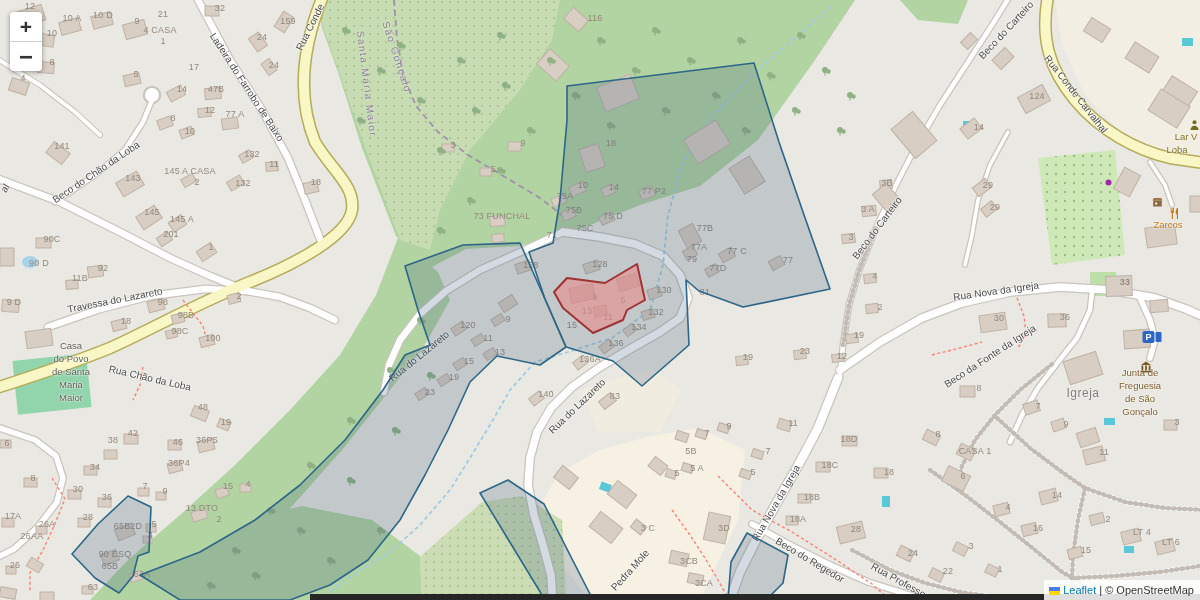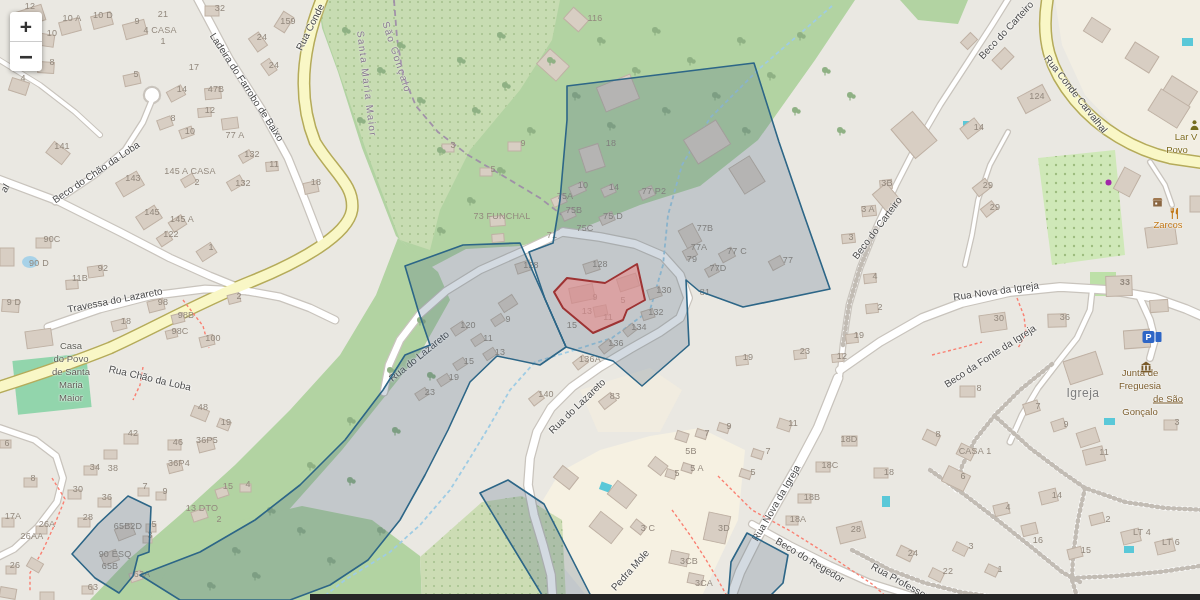--- a/index.html
+++ b/index.html
@@ -580,31 +580,31 @@
       <div class="hn" style="left: 182px; top: 89px;">14</div>
       <div class="hn" style="left: 173px; top: 118px;">8</div>
       <div class="hn" style="left: 190px; top: 131px;">10</div>
       <div class="hn" style="left: 62px; top: 146px;">141</div>
       <div class="hn" style="left: 220px; top: 8px;">32</div>
       <div class="hn" style="left: 288px; top: 21px;">159</div>
       <div class="hn" style="left: 262px; top: 37px;">24</div>
       <div class="hn" style="left: 274px; top: 65px;">24</div>
       <div class="hn" style="left: 216px; top: 89px;">47B</div>
       <div class="hn" style="left: 210px; top: 110px;">12</div>
-      <div class="hn" style="left: 235px; top: 135px; text-align: right;">77 A</div>
+      <div class="hn" style="left: 235px; top: 114px; text-align: right;">77 A</div>
       <div class="hn" style="left: 252px; top: 154px;">132</div>
       <div class="hn" style="left: 274px; top: 164px;">11</div>
       <div class="hn" style="left: 190px; top: 171px;">145 A CASA</div>
       <div class="hn" style="left: 197px; top: 182px;">2</div>
       <div class="hn" style="left: 243px; top: 183px;">132</div>
       <div class="hn" style="left: 316px; top: 182px;">18</div>
       <div class="hn" style="left: 133px; top: 178px;">143</div>
       <div class="hn" style="left: 152px; top: 212px;">145</div>
       <div class="hn" style="left: 182px; top: 219px;">145 A</div>
-      <div class="hn" style="left: 171px; top: 234px;">122</div>
+      <div class="hn" style="left: 171px; top: 234px;">201</div>
       <div class="hn" style="left: 211px; top: 247px;">1</div>
       <div class="hn" style="left: 52px; top: 239px;">90C</div>
       <div class="hn" style="left: 39px; top: 263px;">90 D</div>
       <div class="hn" style="left: 103px; top: 268px;">92</div>
       <div class="hn" style="left: 80px; top: 278px;">11B</div>
       <div class="hn" style="left: 14px; top: 302px;">9 D</div>
       <div class="hn" style="left: 163px; top: 302px;">98</div>
       <div class="hn" style="left: 126px; top: 321px;">18</div>
       <div class="hn" style="left: 186px; top: 315px;">98B</div>
       <div class="hn" style="left: 180px; top: 331px;">98C</div>
@@ -670,21 +670,21 @@
       <div class="hn" style="left: 1065px; top: 317px;">36</div>
       <div class="hn" style="left: 979px; top: 388px;">8</div>
       <div class="hn" style="left: 1038px; top: 406px;">7</div>
       <div class="hn" style="left: 1066px; top: 424px;">9</div>
       <div class="hn" style="left: 1177px; top: 422px;">3</div>
       <div class="hn" style="left: 203px; top: 407px;">48</div>
       <div class="hn" style="left: 226px; top: 422px;">19</div>
       <div class="hn" style="left: 133px; top: 433px;">42</div>
       <div class="hn" style="left: 178px; top: 442px;">46</div>
       <div class="hn" style="left: 207px; top: 440px;">36P5</div>
-      <div class="hn" style="left: 113px; top: 468px;">38</div>
+      <div class="hn" style="left: 113px; top: 440px;">38</div>
       <div class="hn" style="left: 179px; top: 463px;">36P4</div>
       <div class="hn" style="left: 95px; top: 467px;">34</div>
       <div class="hn" style="left: 7px; top: 443px;">6</div>
       <div class="hn" style="left: 33px; top: 478px;">8</div>
       <div class="hn" style="left: 78px; top: 489px;">30</div>
       <div class="hn" style="left: 107px; top: 497px;">36</div>
       <div class="hn" style="left: 145px; top: 486px;">7</div>
       <div class="hn" style="left: 165px; top: 491px;">9</div>
       <div class="hn" style="left: 228px; top: 486px;">15</div>
       <div class="hn" style="left: 202px; top: 508px;">13 DTO</div>
@@ -721,21 +721,21 @@
       <div class="hn" style="left: 856px; top: 529px;">28</div>
       <div class="hn" style="left: 889px; top: 472px;">18</div>
       <div class="hn" style="left: 913px; top: 553px;">24</div>
       <div class="hn" style="left: 938px; top: 434px;">8</div>
       <div class="hn" style="left: 975px; top: 451px;">CASA 1</div>
       <div class="hn" style="left: 963px; top: 476px;">6</div>
       <div class="hn" style="left: 1104px; top: 452px;">11</div>
       <div class="hn" style="left: 1057px; top: 495px;">14</div>
       <div class="hn" style="left: 1008px; top: 507px;">4</div>
       <div class="hn" style="left: 1108px; top: 519px;">2</div>
-      <div class="hn" style="left: 1038px; top: 528px; margin-top: 12px;">16</div>
+      <div class="hn" style="left: 1038px; top: 528px;">16</div>
       <div class="hn" style="left: 1142px; top: 532px;">LT 4</div>
       <div class="hn" style="left: 1171px; top: 542px;">LT 6</div>
       <div class="hn" style="left: 1086px; top: 550px;">15</div>
       <div class="hn" style="left: 971px; top: 546px;">3</div>
       <div class="hn" style="left: 948px; top: 571px;">22</div>
       <div class="hn" style="left: 1000px; top: 569px;">1</div>
       <div class="street" style="left: 247px; top: 87px; transform: translate(-50%, -50%) rotate(57deg);">Ladeira do Farrobo de Baixo</div>
       <div class="street" style="left: 310px; top: 27px; transform: translate(-50%, -50%) rotate(-63deg);">Rua Conde</div>
       <div class="street" style="left: 96px; top: 172px; transform: translate(-50%, -50%) rotate(-34deg);">Beco do Chão da Loba</div>
       <div class="street" style="left: 115px; top: 300px; transform: translate(-50%, -50%) rotate(-11deg);">Travessa do Lazareto</div>
@@ -750,24 +750,24 @@
       <div class="street" style="left: 776px; top: 503px; transform: translate(-50%, -50%) rotate(-60deg);">Rua Nova da Igreja</div>
       <div class="street" style="left: 810px; top: 560px; transform: translate(-50%, -50%) rotate(31deg);">Beco do Regedor</div>
       <div class="street" style="left: 900px; top: 581px; transform: translate(-50%, -50%) rotate(29deg);">Rua Professor</div>
       <div class="street" style="left: 630px; top: 570px; transform: translate(-50%, -50%) rotate(-48deg);">Pedra Mole</div>
       <div class="street" style="left: 5px; top: 188px; transform: translate(-50%, -50%) rotate(-60deg);">al</div>
       <div class="bnd" style="left: 367px; top: 84px; transform: translate(-50%, -50%) rotate(83deg);">Santa Maria Maior</div>
       <div class="bnd" style="left: 397px; top: 57px; transform: translate(-50%, -50%) rotate(72deg);">São Gonçalo</div>
       <div class="place" style="left: 1083px; top: 393px;">Igreja</div>
       <div class="poi" style="left: 1168px; top: 224px; color: rgb(193, 120, 23);">Zarcos</div>
       <div class="poi" style="left: 1186px; top: 136px; color: rgb(126, 107, 30);">Lar V</div>
-      <div class="poi" style="left: 1177px; top: 149px; color: rgb(126, 107, 30);">Povo</div>
+      <div class="poi" style="left: 1177px; top: 149px; color: rgb(126, 107, 30);">Loba</div>
       <div class="poi" style="left: 1140px; top: 372px; color: rgb(122, 91, 42);">Junta de</div>
       <div class="poi" style="left: 1140px; top: 385px; color: rgb(122, 91, 42);">Freguesia</div>
-      <div class="poi" style="left: 1168px; top: 398px; color: rgb(122, 91, 42); text-decoration: underline;">de São</div>
+      <div class="poi" style="left: 1140px; top: 398px; color: rgb(122, 91, 42);">de São</div>
       <div class="poi" style="left: 1140px; top: 411px; color: rgb(122, 91, 42); text-align: right;">Gonçalo</div>
       <div class="poi" style="left: 71px; top: 345px; color: rgb(92, 92, 84);">Casa</div>
       <div class="poi" style="left: 71px; top: 358px; color: rgb(92, 92, 84);">do Povo</div>
       <div class="poi" style="left: 71px; top: 371px; color: rgb(92, 92, 84);">de Santa</div>
       <div class="poi" style="left: 71px; top: 384px; color: rgb(92, 92, 84);">Maria</div>
       <div class="poi" style="left: 71px; top: 397px; color: rgb(92, 92, 84);">Maior</div>
       <div class="icon" style="left: 1168px; top: 207px;">
         <svg width="13" height="13" viewBox="0 0 12 12">
           <g fill="#c17817">
             <path d="M2.5 1v3.2c0 .9.5 1.3 1 1.4V11h1V5.6c.5-.1 1-.5 1-1.4V1h-.8v2.8h-.45V1h-.9v2.8h-.45V1z"></path>
@@ -824,14 +824,15 @@
     </g>
     <path id="hl" d="M567,278 L605,283 L637,264 L645,300 L627,310 L623,320 L593,333 L563,308 L554,292 Z" fill="rgba(232,140,140,0.62)" stroke="#9e3333" stroke-width="2" stroke-linejoin="round"></path>
   </svg>
 
   <div id="ui">
     <div id="zoomctl">
       <div id="zin" class="zbtn">+</div>
       <div id="zout" class="zbtn">−</div>
     </div>
     <div id="darkbar"></div>
+    <div id="attrib"><span id="flag"></span><a href="#">Leaflet</a> <span>|</span> <span>© OpenStreetMap</span></div>
   </div>
 </div>
 
 </body></html>

